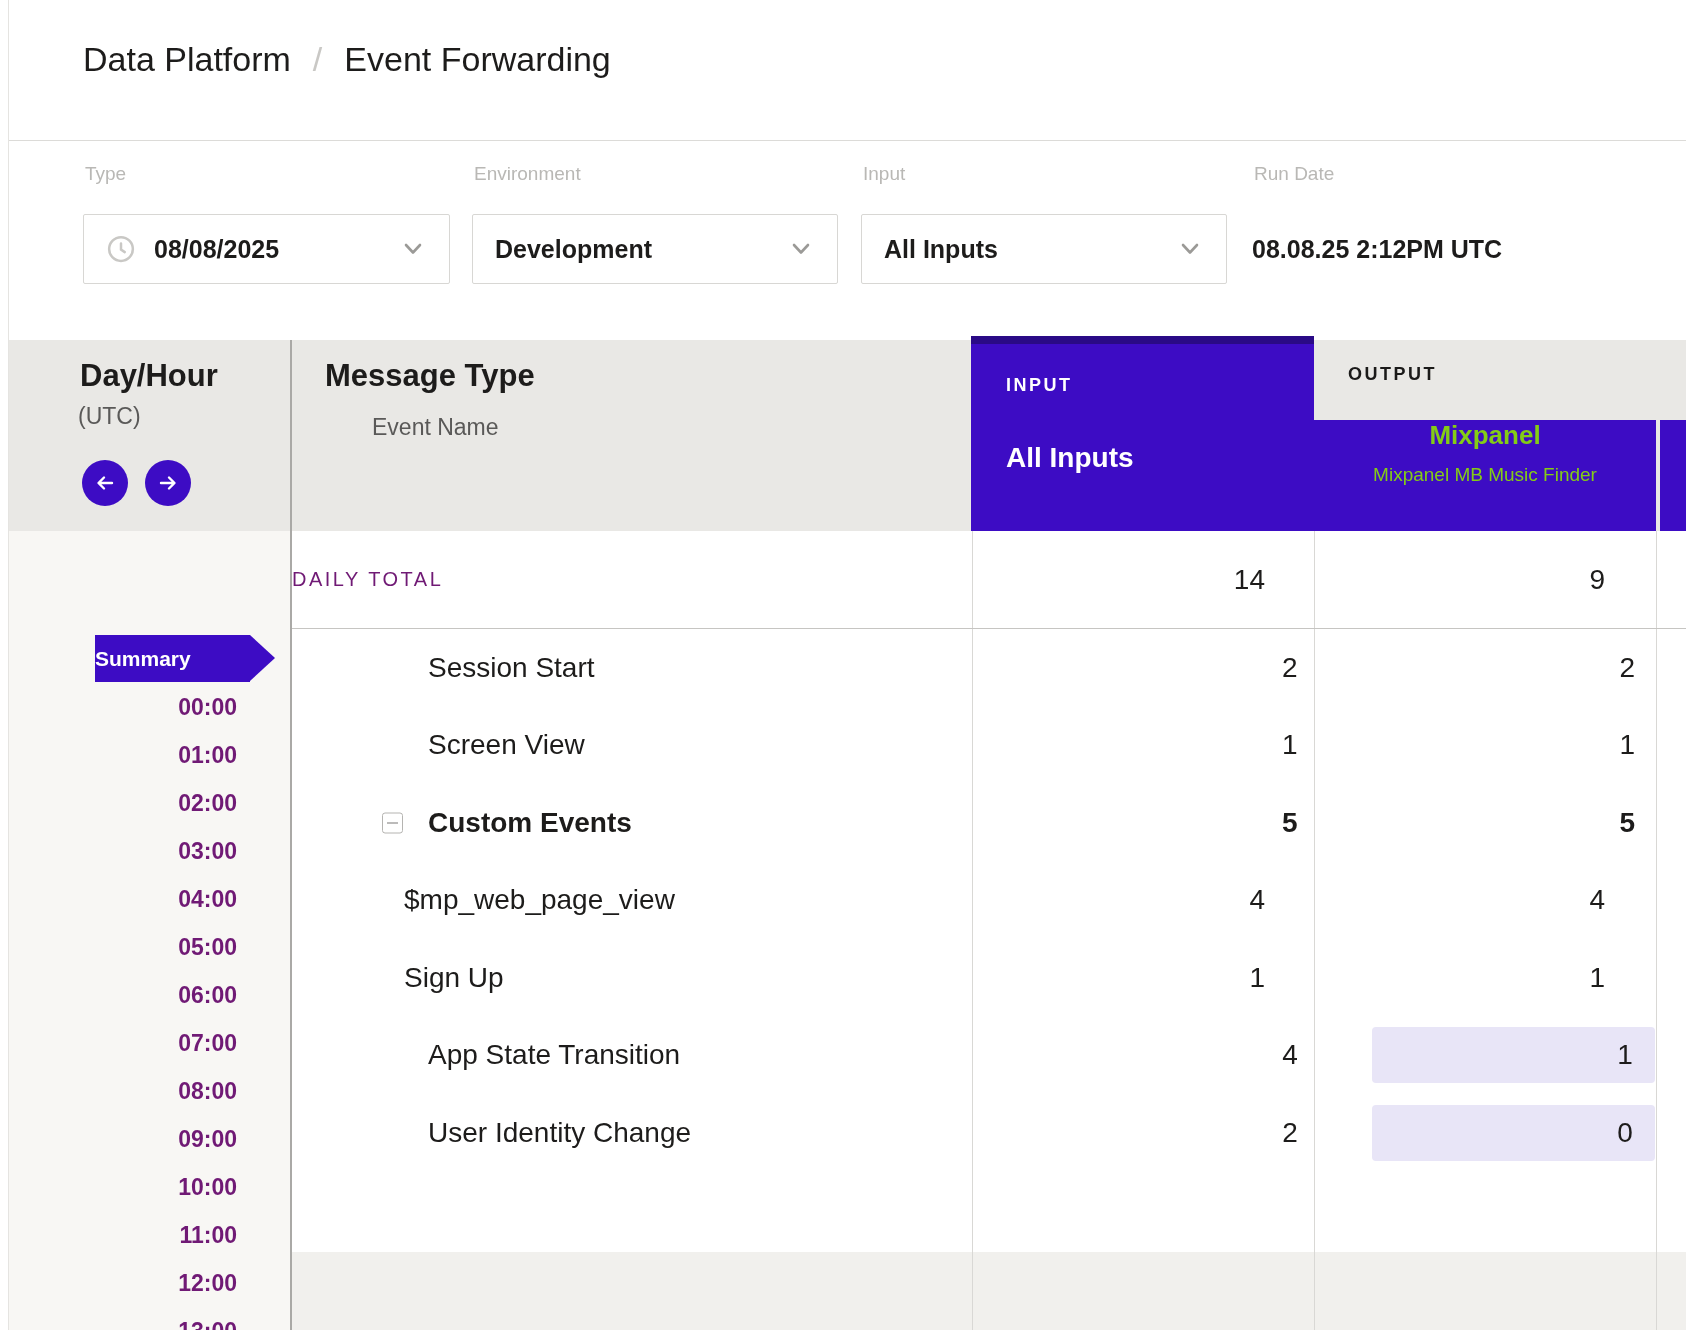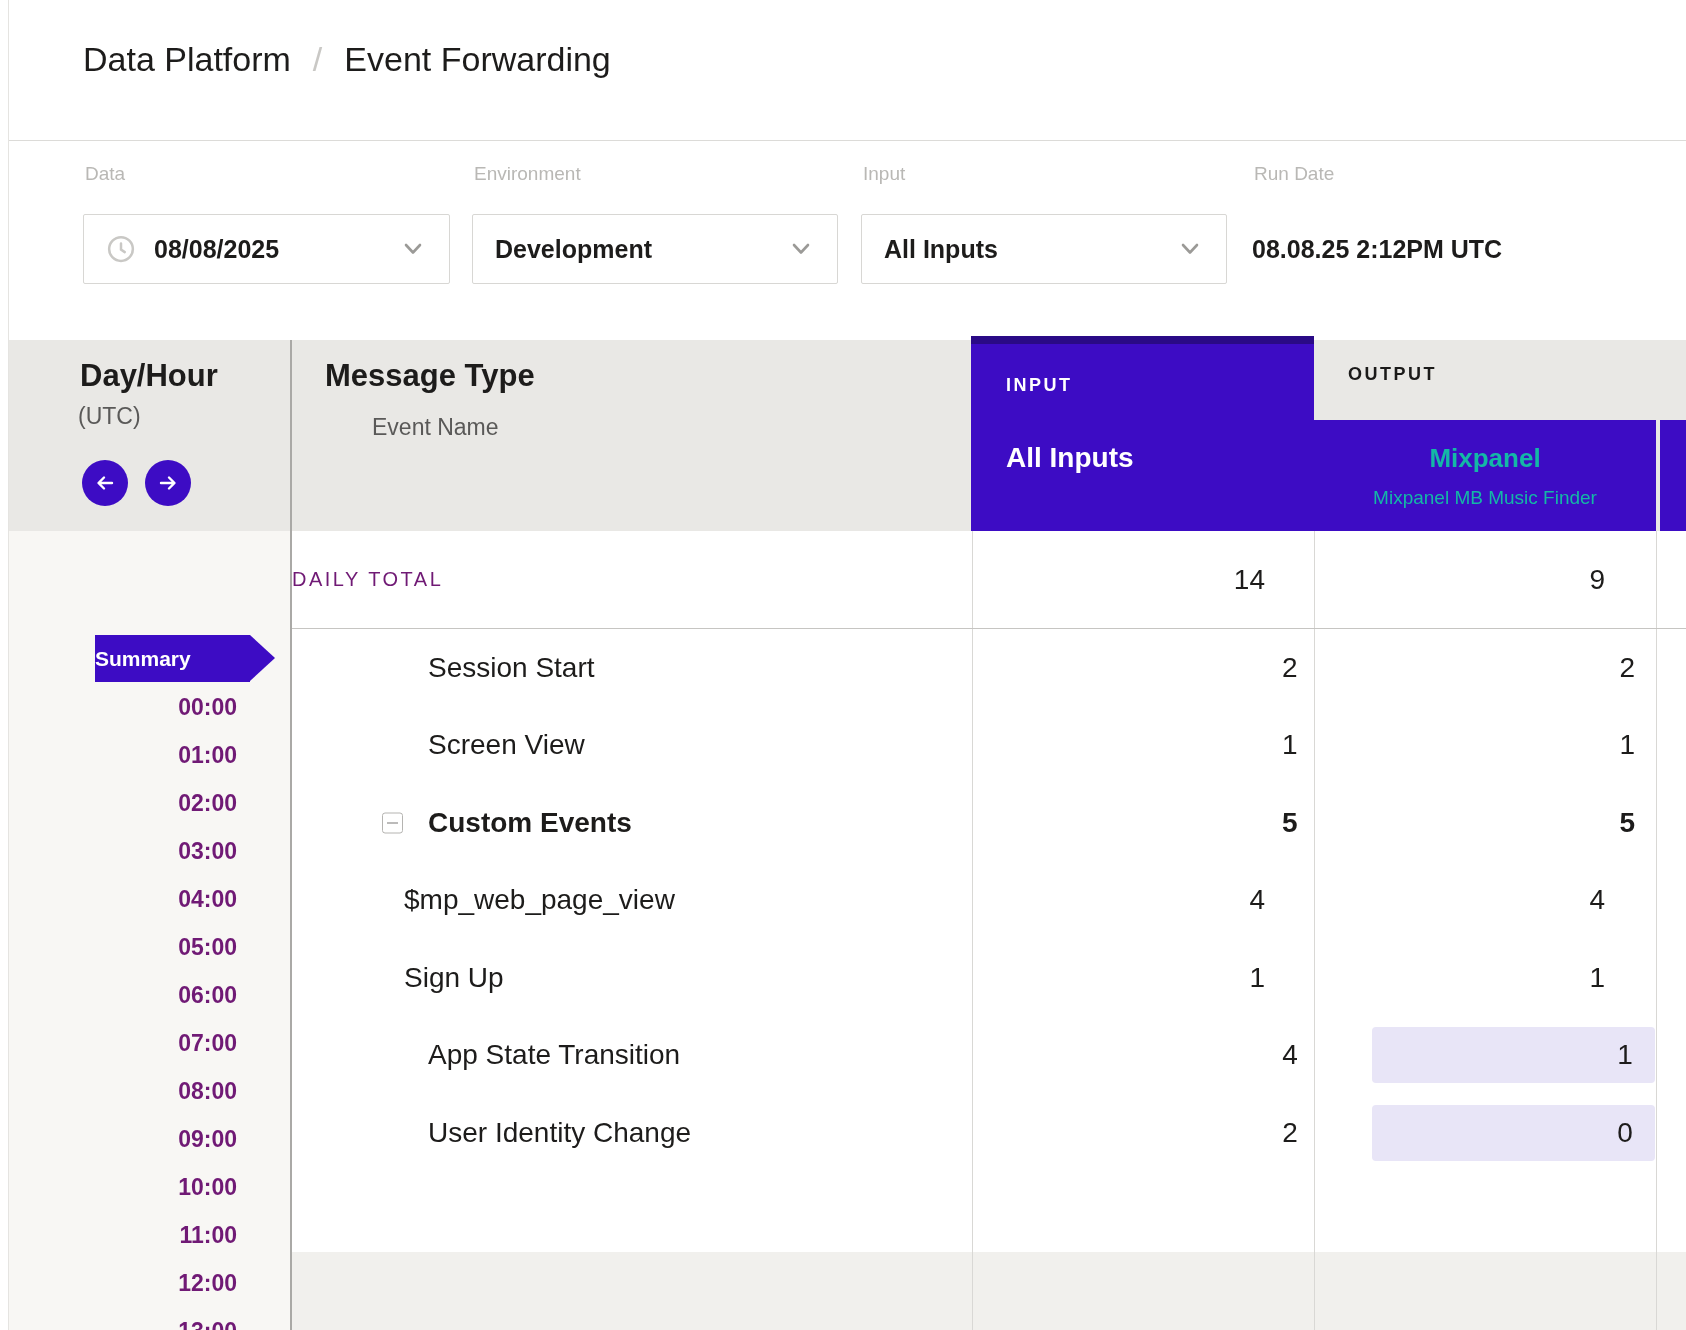--- a/index.html
+++ b/index.html
@@ -49,21 +49,21 @@
   .input-block {
     position:absolute; left:971px; top:336px; width:343px; height:195px;
     background:#3d0cc4; border-top:8px solid #2a0a86;
   }
   .input-eyebrow { position:absolute; left:35px; top:31px; color:#fff; font-size:18px; font-weight:700; letter-spacing:2.5px; }
   .input-name    { position:absolute; left:35px; top:98px;  color:#fff; font-size:28px; font-weight:700; }
 
   .output-eyebrow { position:absolute; left:1348px; top:364px; font-size:18px; font-weight:700; letter-spacing:2.5px; color:#1b1a19; }
   .mixpanel-block {
     position:absolute; left:1314px; top:420px; width:342px; height:111px;
-    background:#3d0cc4; color:#14b8a6; display:flex; flex-direction:column; align-items:center; justify-content:center; gap:13px;
+    background:#3d0cc4; color:#84cc16; display:flex; flex-direction:column; align-items:center; justify-content:flex-start; gap:13px;
     cursor:pointer;
   }
   .mixpanel-name { font-size:26px; font-weight:700; }
   .mixpanel-sub  { font-size:19px; }
   .partial-block { position:absolute; left:1660px; top:420px; width:26px; height:111px; background:#3d0cc4; }
 
   
   .body-white { position:absolute; left:290px; top:531px; width:1396px; height:721px; background:#ffffff; }
   .sidebar-bg { position:absolute; left:9px; top:531px; width:281px; height:799px; background:#f8f7f4; }
   .footer-gray { position:absolute; left:290px; top:1252px; width:1396px; height:78px; background:#f1f0ed; }
@@ -124,21 +124,21 @@
   <div class="topbar">
     <div class="breadcrumb">
       <span>Data Platform</span>
       <span class="crumb-sep">/</span>
       <span>Event Forwarding</span>
     </div>
   </div>
 
   <div class="filters">
     <div class="fgroup g-date">
-      <div class="flabel">Data</div>
+      <div class="flabel">Type</div>
       <div class="fbox">
         <svg class="clock" viewBox="0 0 24 24" fill="none">
           <circle cx="12" cy="12" r="9.5" stroke="#c9c8c5" stroke-width="2"></circle>
           <path d="M12 7.5 V12.5 L15 14.5" stroke="#c9c8c5" stroke-width="2" stroke-linecap="round"></path>
         </svg>
         <span class="date-val">08/08/2025</span>
         <span class="grow"></span>
         <svg class="chev" viewBox="0 0 28 28" fill="none">
           <path d="M7 10 L14 17.5 L21 10" stroke="#9b9a97" stroke-width="2.6" stroke-linecap="round" stroke-linejoin="round"></path>
         </svg>

